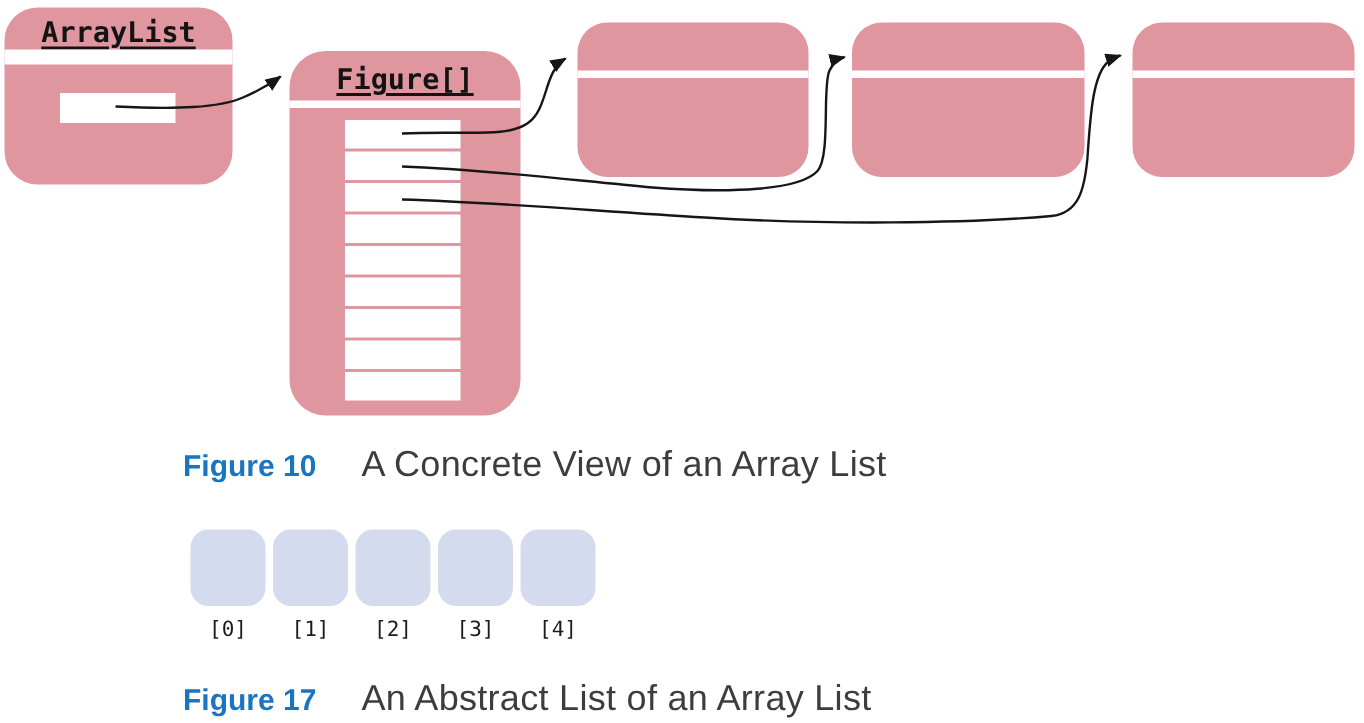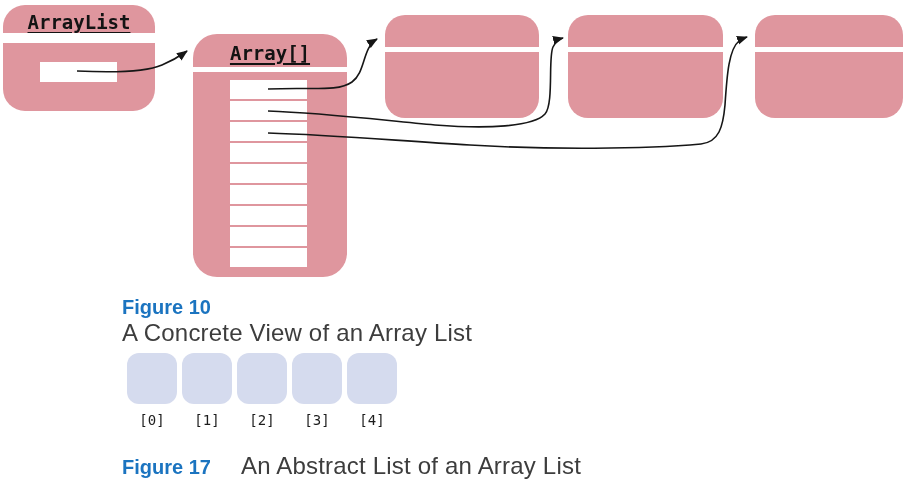--- a/index.html
+++ b/index.html
@@ -21,21 +21,21 @@
     font-family:"DejaVu Sans Mono","Liberation Mono",monospace;
     font-weight:bold;color:var(--ink);
     text-decoration:underline;
     text-decoration-thickness:2px;
     text-underline-offset:3px;
     font-size:19px;
   }
   .hstrip{position:absolute;left:0;right:0;background:#fff;}
 
   
-  .arraylist-box{left:3px;top:5px;width:152px;height:106px;border-radius:22px;}
+  .arraylist-box{left:3px;top:5px;width:152px;height:118px;border-radius:22px;}
   .arraylist-box .box-title{padding-top:6px;}
   .strip-al{top:28px;height:10px;}
   .ref-field{position:absolute;left:37px;top:57px;width:77px;height:20px;background:#fff;}
 
   
   .array-box{left:193px;top:34px;width:154px;height:243px;border-radius:24px;}
   .array-box .box-title{padding-top:8px;}
   .strip-arr{top:33px;height:5px;}
   .cells{position:absolute;left:37px;top:46px;width:77px;display:flex;flex-direction:column;gap:2px;}
   .cell{height:19px;background:#fff;}
@@ -45,21 +45,21 @@
   .obj1{left:385px;width:154px;}
   .obj2{left:568px;width:155px;}
   .obj3{left:755px;width:148px;}
   .strip-obj{top:32px;height:5px;}
 
   .arrows{position:absolute;left:0;top:0;width:909px;height:300px;pointer-events:none;}
   .arrow{fill:none;stroke:#161616;stroke-width:1.6px;}
 
   
   .caption{position:absolute;left:122px;display:flex;align-items:baseline;white-space:nowrap;}
-  .cap10{top:296px;flex-direction:column;}
+  .cap10{top:296px;}
   .cap11{top:452px;}
   .fig-label{color:var(--blue);font-weight:bold;font-size:20px;margin-right:30px;}
   .fig-text{color:var(--gray);font-size:24px;letter-spacing:0.2px;}
 
   
   .fig11{position:absolute;left:127px;top:353px;display:flex;gap:5px;}
   .acol{display:flex;flex-direction:column;align-items:center;width:50px;}
   .asquare{width:50px;height:51px;background:var(--peri);border-radius:12px;}
   .alabel{
     margin-top:8px;font-family:"DejaVu Sans Mono","Liberation Mono",monospace;
@@ -73,21 +73,21 @@
 
   <section>
 
     <div class="box arraylist-box">
       <div class="box-title">ArrayList</div>
       <div class="hstrip strip-al"></div>
       <div class="ref-field"></div>
     </div>
 
     <div class="box array-box">
-      <div class="box-title">Array[]</div>
+      <div class="box-title">Figure[]</div>
       <div class="hstrip strip-arr"></div>
       <div class="cells">
           <div class="cell"></div>
           <div class="cell"></div>
           <div class="cell"></div>
           <div class="cell"></div>
           <div class="cell"></div>
           <div class="cell"></div>
           <div class="cell"></div>
           <div class="cell"></div>

